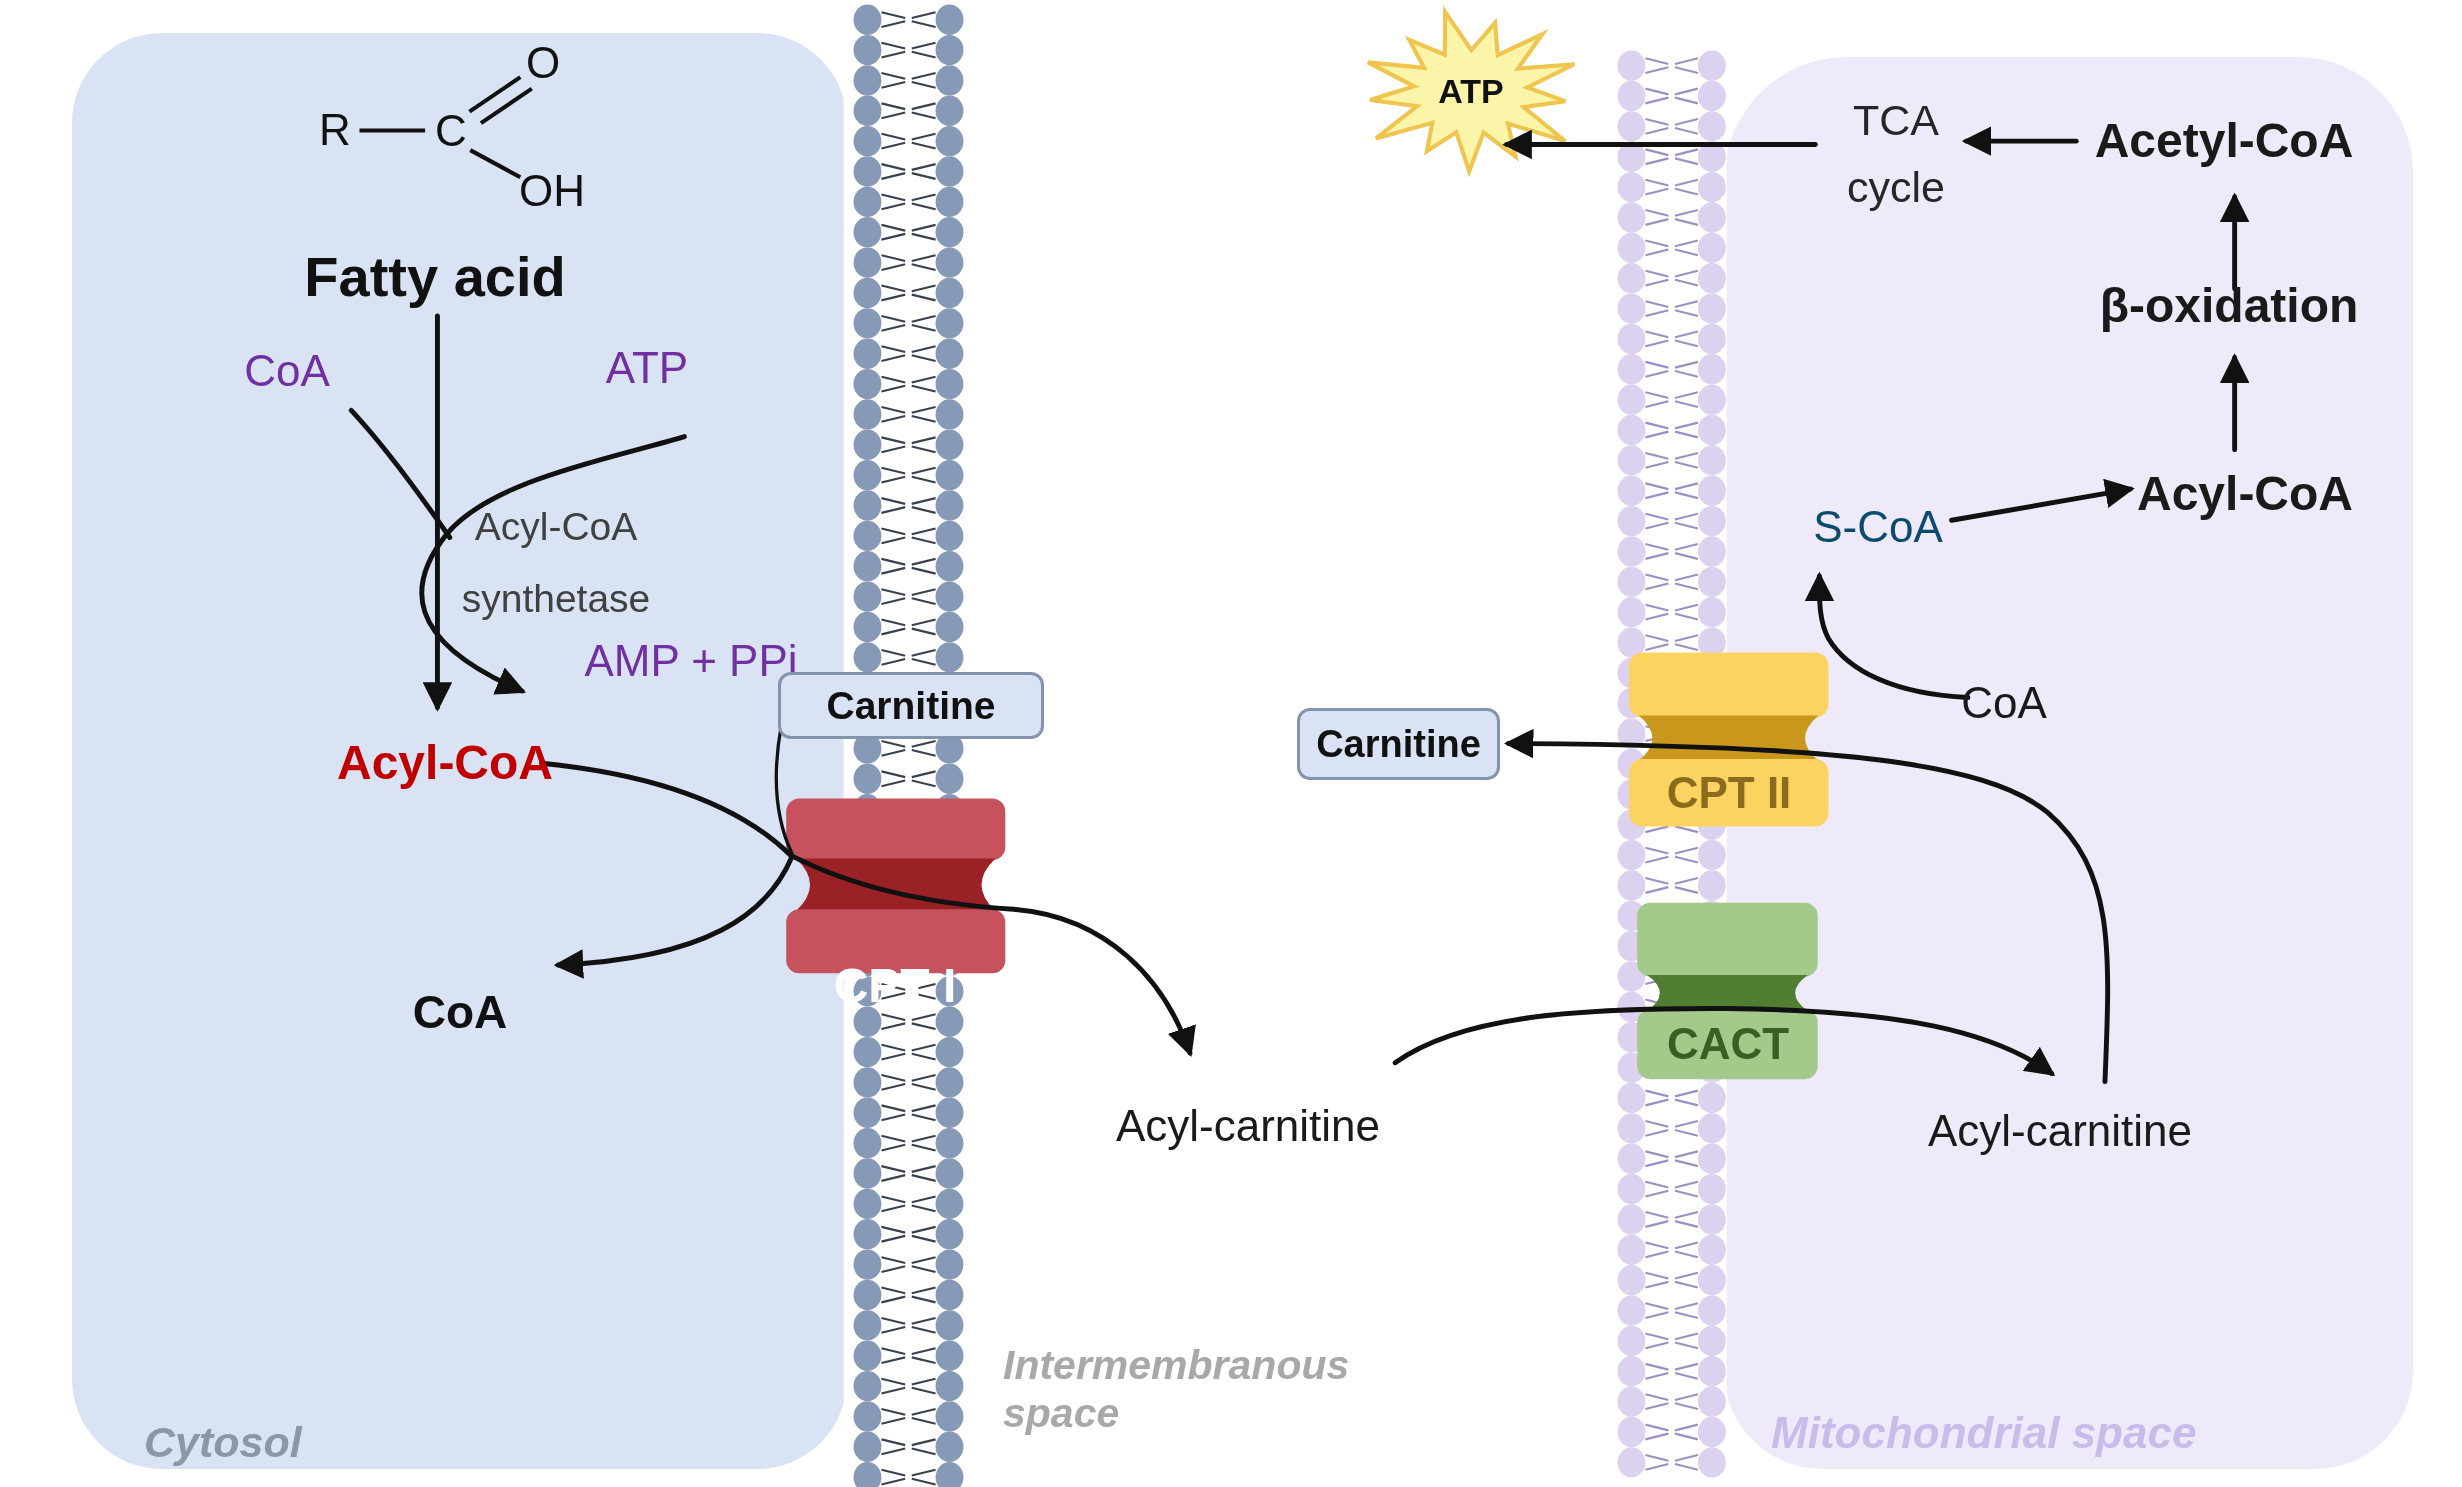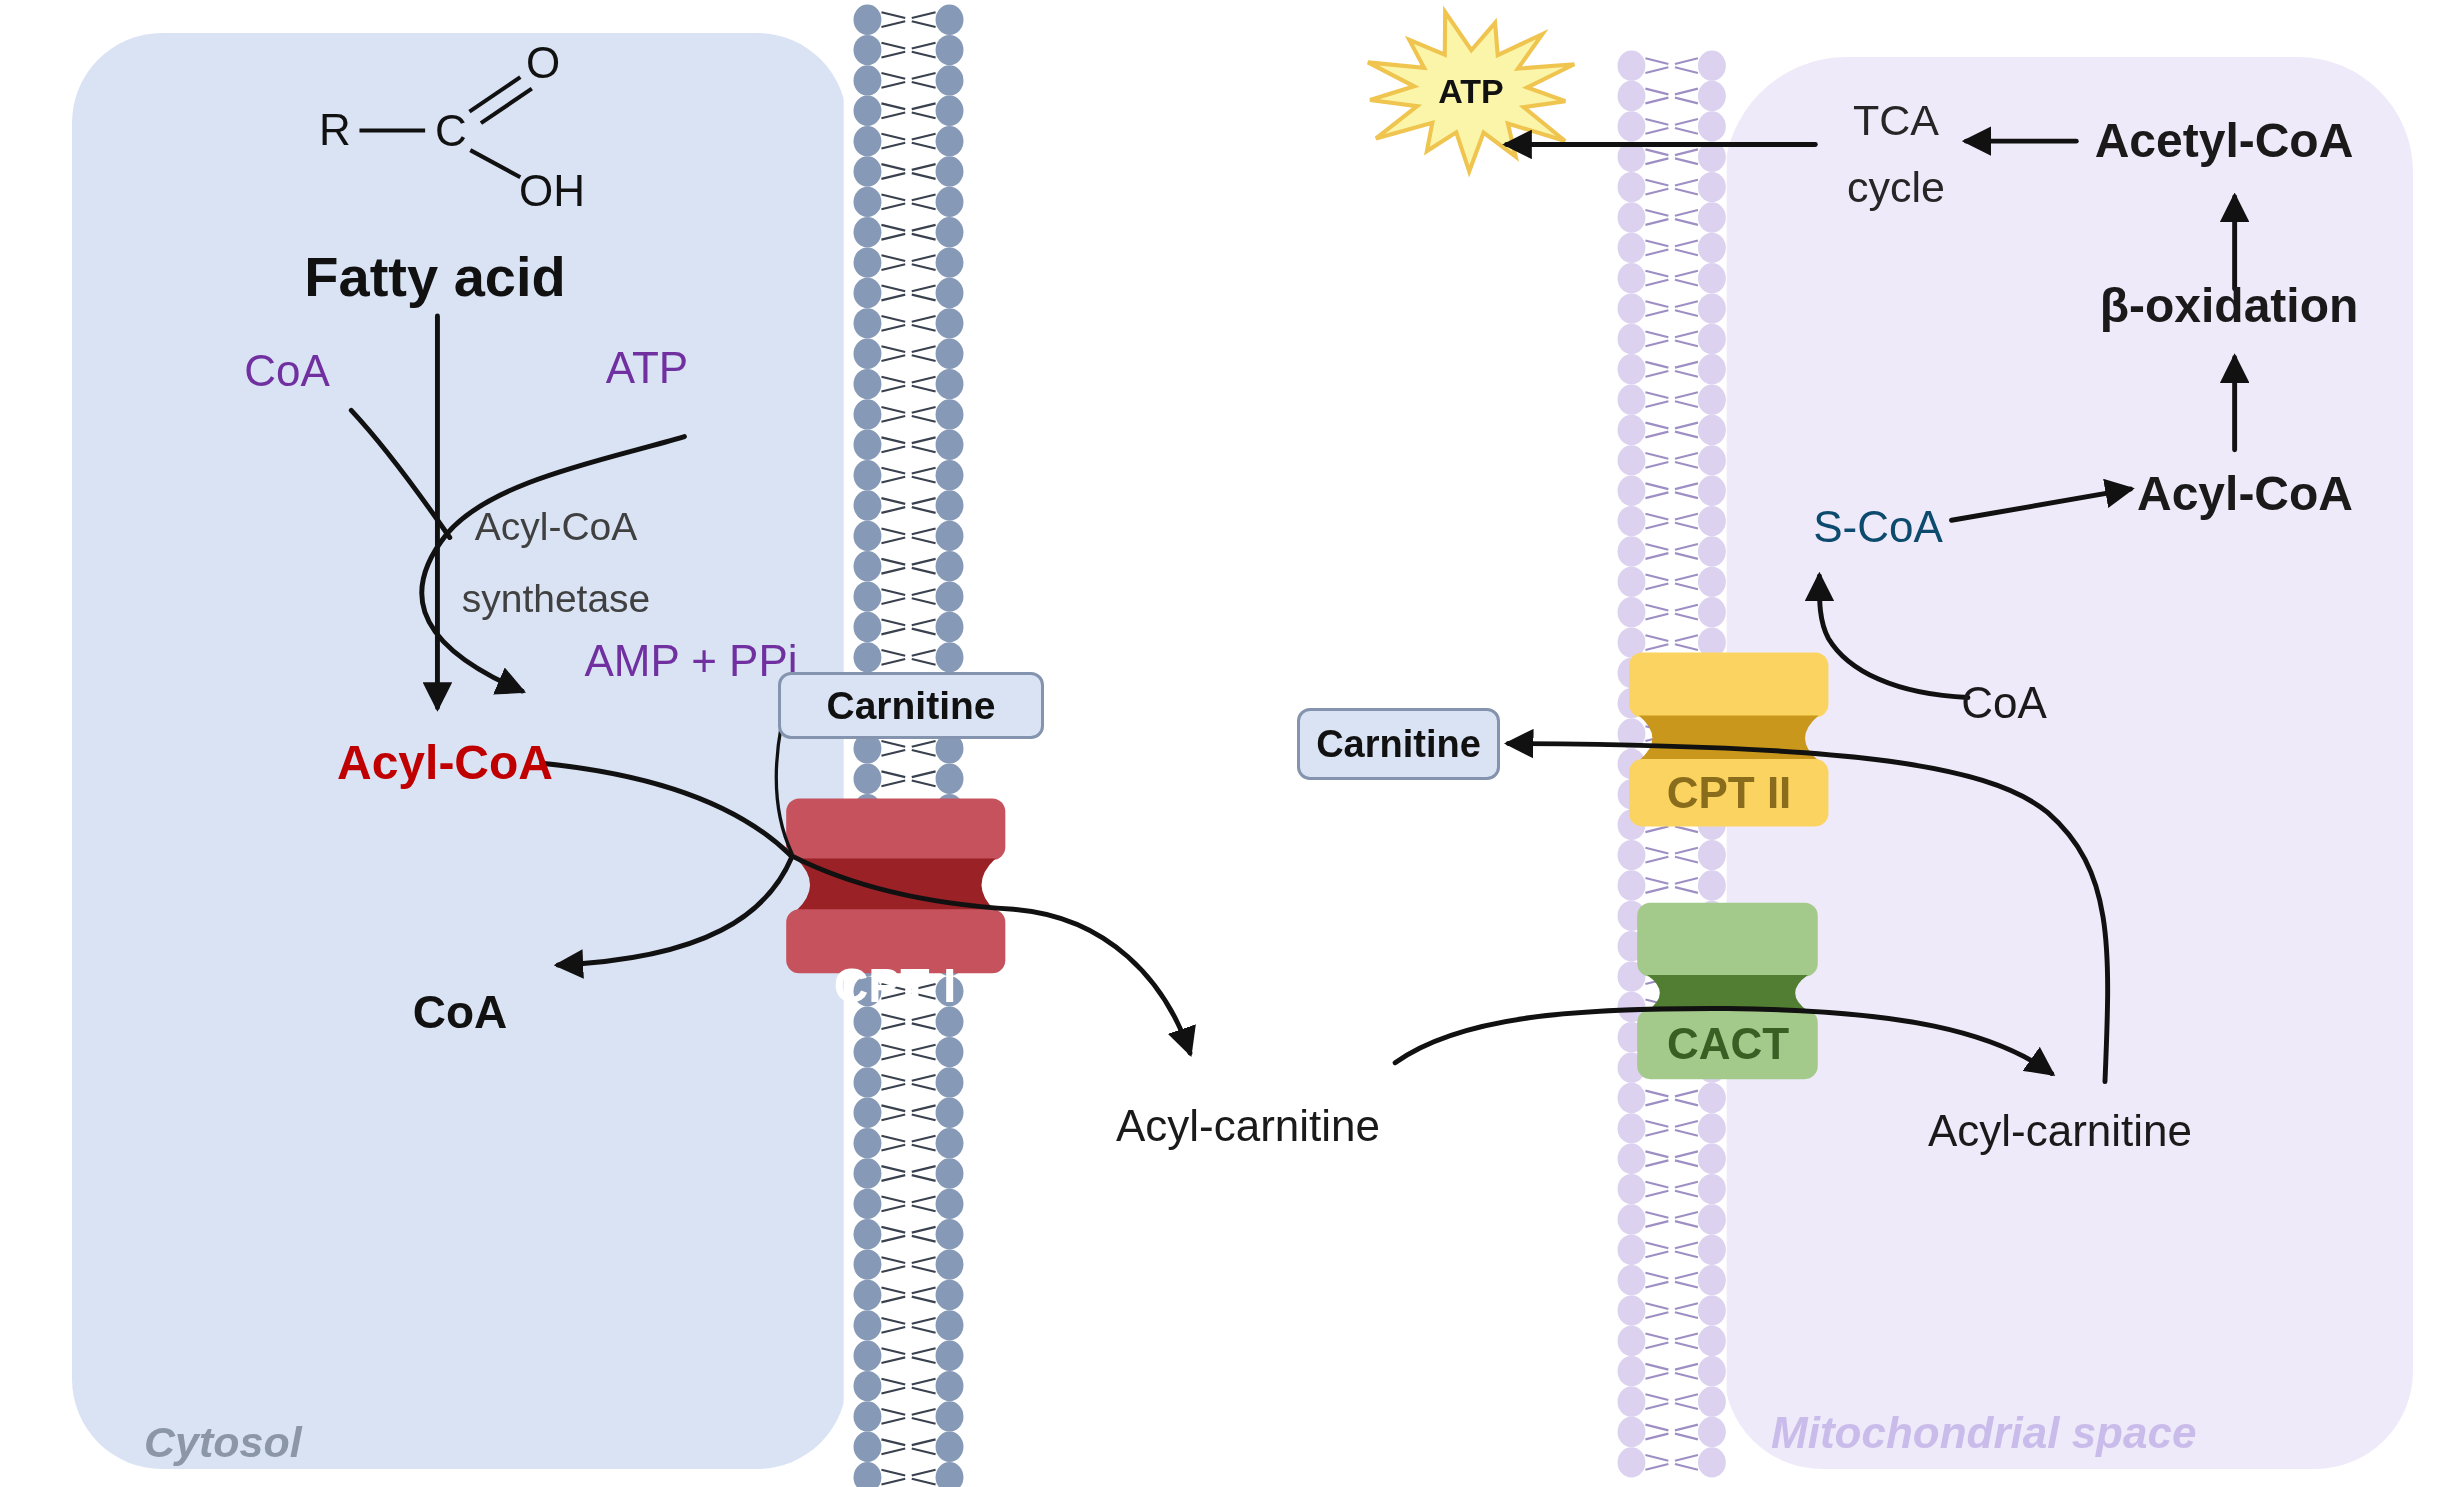--- a/index.html
+++ b/index.html
@@ -902,16 +902,20 @@
     <span>cycle</span>
   </div>
   <div class="lbl" style="left:2224px;top:141px;font-size:48px;font-weight:bold;color:#1A1A1A;">Acetyl-CoA</div>
   <div class="lbl" style="left:2229px;top:306px;font-size:48px;font-weight:bold;color:#1A1A1A;">β-oxidation</div>
   <div class="lbl" style="left:2245px;top:494px;font-size:48px;font-weight:bold;color:#1A1A1A;">Acyl-CoA</div>
   <div class="lbl" id="s-coa" style="left: 1878px; top: 527px; font-size: 44px; font-weight: 500; color: #0c4a6e;">S-CoA</div>
   <div class="lbl" style="left:2004px;top:703px;font-size:44px;font-weight:500;color:#1A1A1A;">CoA</div>
   <div class="lbl" style="left:2060px;top:1131px;font-size:44px;font-weight:500;color:#1A1A1A;">Acyl-carnitine</div>
 
   <div class="lbl-left" id="cytosol-lbl" style="left: 144px; top: 1426px; font-size: 43px; font-weight: bold; font-style: italic; color: rgb(139, 150, 166); margin-top: 16px;">Cytosol</div>
+  <div class="lbl-left" id="inter-lbl" style="left: 1003px; top: 1389px; font-size: 41px; font-weight: bold; font-style: italic; line-height: 48px; transform: translate(0px, -50%); color: rgb(168, 168, 168);">
+    <span>Intermembranous</span><br>
+    <span>space</span>
+  </div>
   <div class="lbl-left" id="mito-lbl" style="left: 1771px; top: 1426px; font-size: 44px; font-weight: bold; font-style: italic; color: rgb(201, 188, 234); margin-top: 7px;">Mitochondrial space</div>
 
 </div>
 
 
 </body></html>

